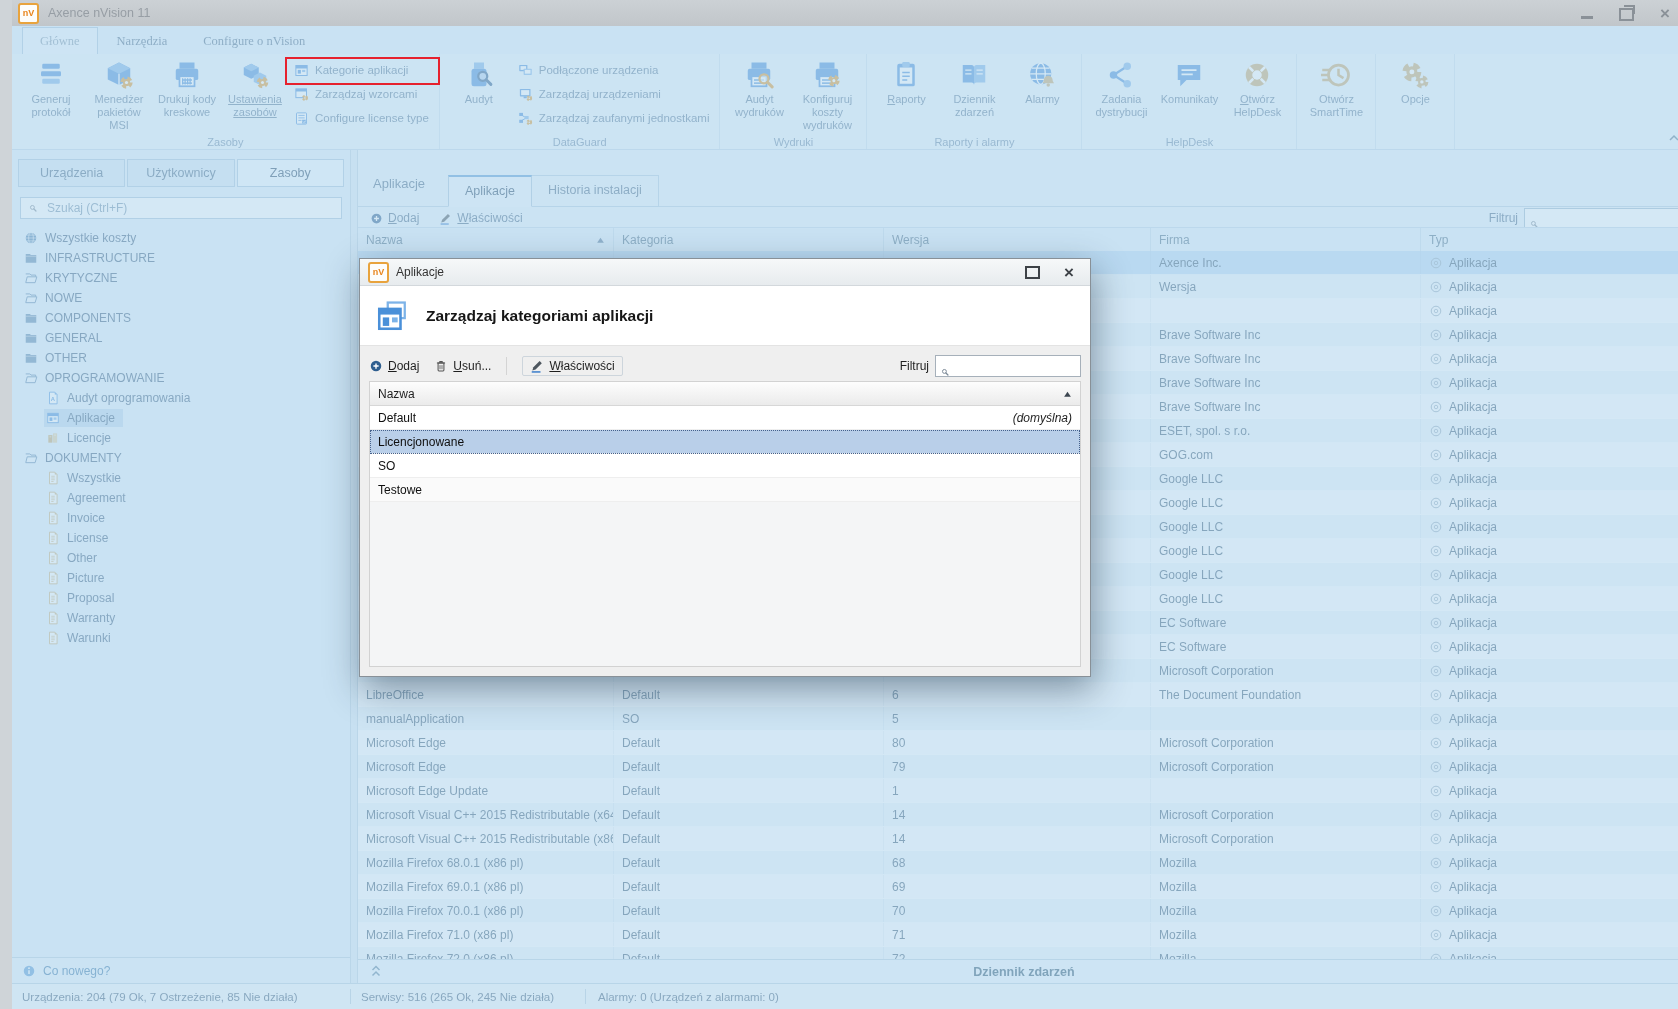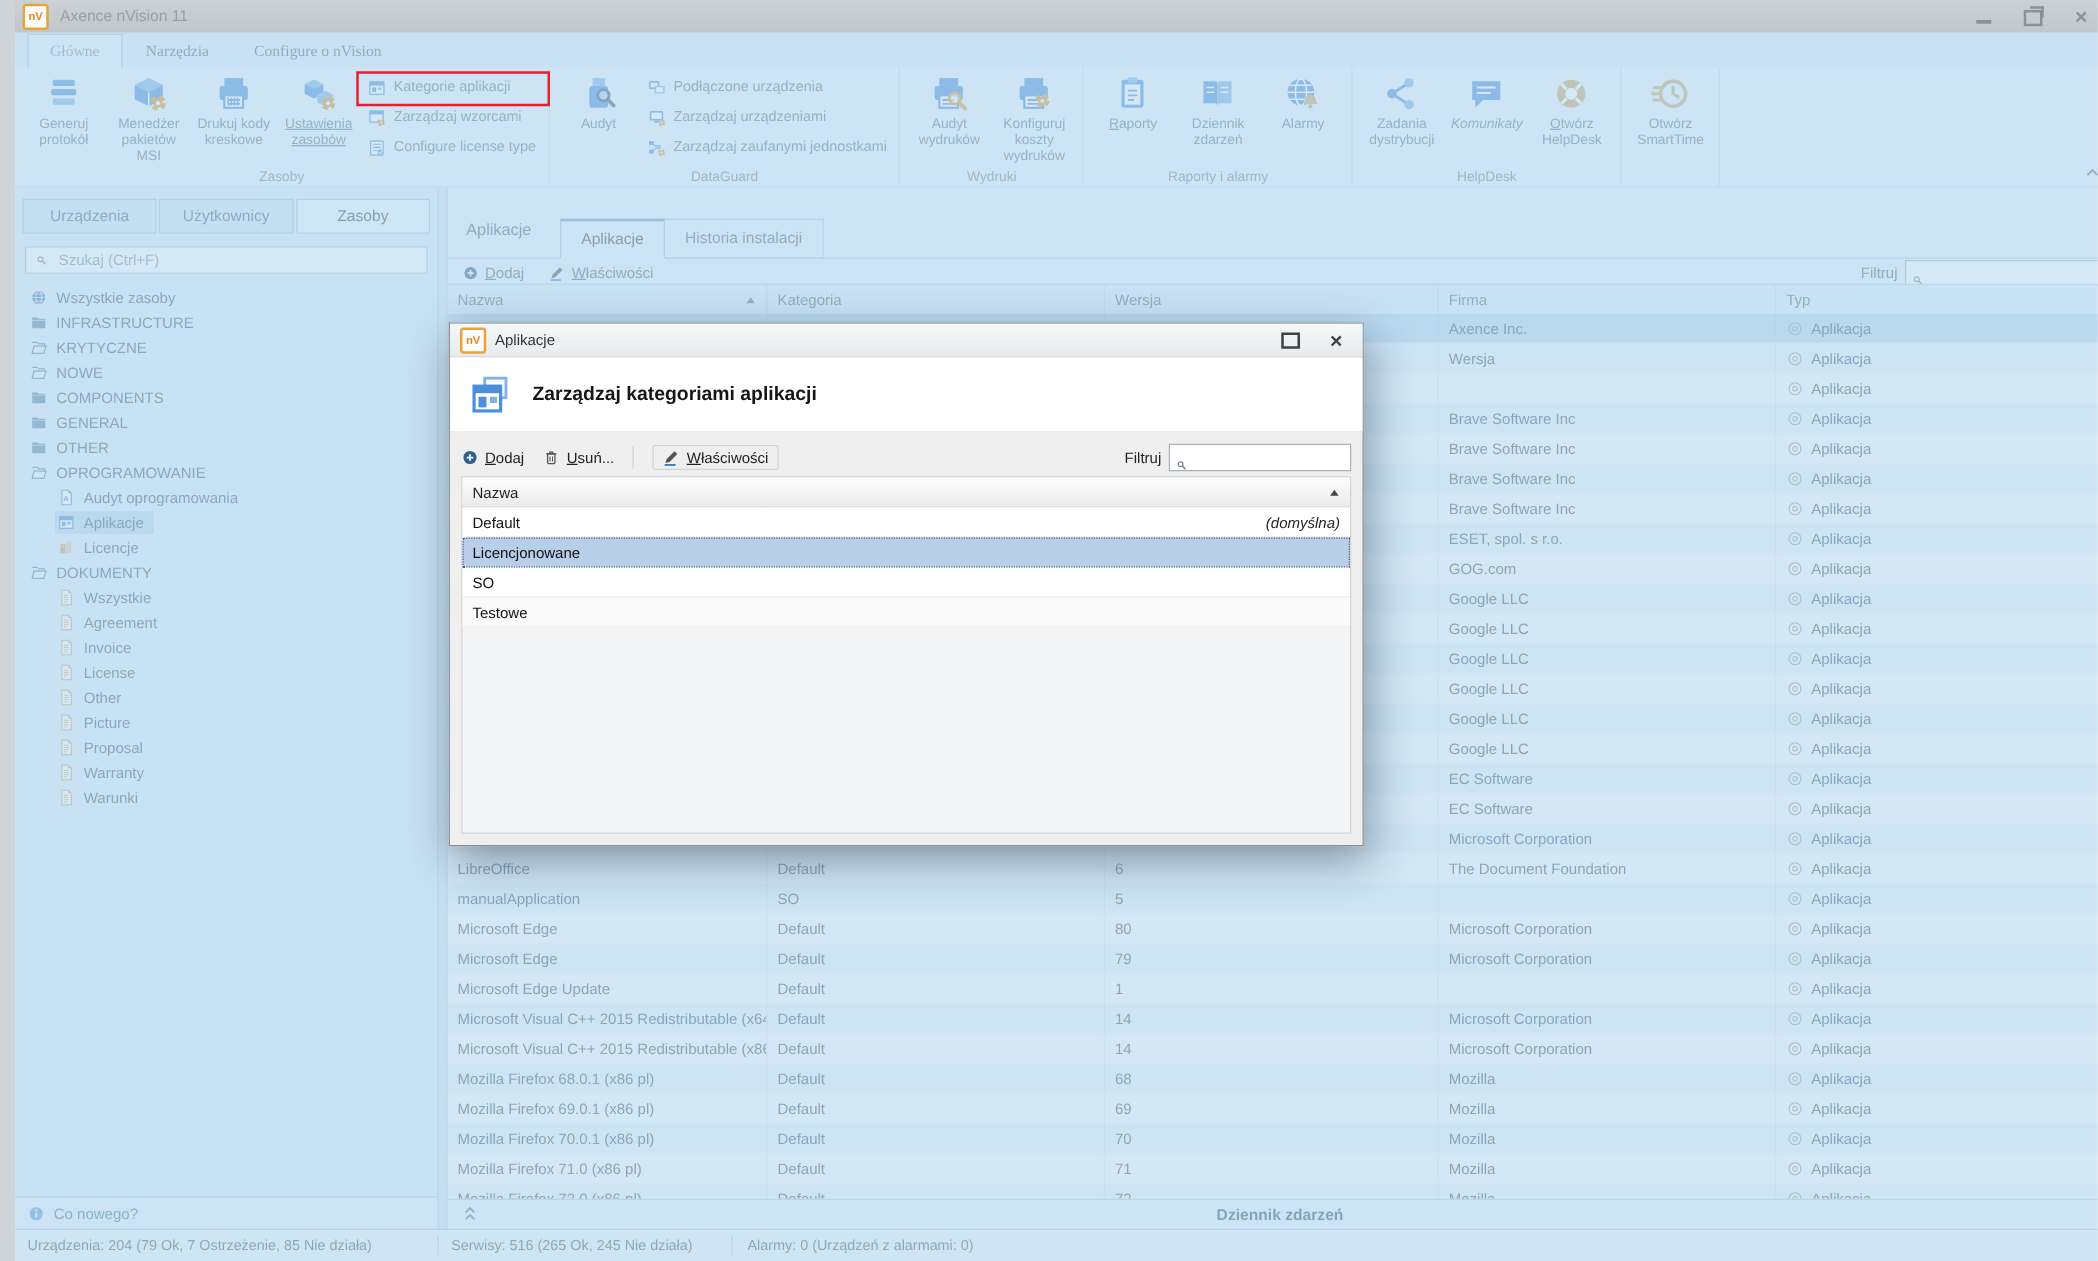--- a/index.html
+++ b/index.html
@@ -367,21 +367,21 @@
           </span>
           <span style="width: 62px;">Zadania dystrybucji</span>
         </div>
         <div class="rbig">
           <span>
             <svg width="30" height="30" viewBox="0 0 24 24" style="display:block">
               <path d="M3 4h18v12H10l-5 5v-5H3z" fill="#4a90d9"></path>
               <path d="M6 8h12M6 11.5h9" stroke="#fff" stroke-width="1.4"></path>
             </svg>
           </span>
-          <span style="width: 62px; font-style: italic;">Komunikaty</span>
+          <span style="width: 62px;">Komunikaty</span>
         </div>
         <div class="rbig">
           <span>
             <svg width="30" height="30" viewBox="0 0 24 24" style="display:block">
               <circle cx="12" cy="12" r="9" fill="#c9a96e"></circle>
               <circle cx="12" cy="12" r="3.8" fill="#fff"></circle>
               <path d="M5.6 5.6l3.4 3.4M18.4 5.6L15 9M5.6 18.4L9 15M18.4 18.4L15 15" stroke="#fff" stroke-width="2"></path>
             </svg>
           </span>
           <span style="width: 62px;"><u>O</u>twórz HelpDesk</span>
@@ -391,20 +391,36 @@
       <div class="rgroup">
         <div class="rbig">
           <span>
             <svg width="30" height="30" viewBox="0 0 24 24" style="display:block">
               <circle cx="14" cy="12" r="8" fill="none" stroke="#c9a96e" stroke-width="2.2"></circle>
               <path d="M14 7v5l4 2.5" stroke="#c9a96e" stroke-width="2" fill="none"></path>
               <path d="M1 8h7M0 12h6M1 16h7" stroke="#c9a96e" stroke-width="2"></path>
             </svg>
           </span>
           <span style="width: 62px;">Otwórz SmartTime</span>
+        </div>
+        <div class="rglabel"></div>
+      </div>
+      <div class="rgroup">
+        <div class="rbig">
+          <span>
+            <svg width="30" height="30" viewBox="0 0 24 24" style="display:block">
+              <circle cx="9.5" cy="9.5" r="5.2" fill="none" stroke="#c9a96e" stroke-width="4.680000000000001" stroke-dasharray="4.680000000000001 3.6399999999999997"></circle>
+              <circle cx="9.5" cy="9.5" r="4.42" fill="#c9a96e"></circle>
+              <circle cx="9.5" cy="9.5" r="1.9760000000000002" fill="#fff"></circle>
+              <circle cx="17.5" cy="17.5" r="3.6" fill="none" stroke="#c9a96e" stroke-width="3.24" stroke-dasharray="3.24 2.52"></circle>
+              <circle cx="17.5" cy="17.5" r="3.06" fill="#c9a96e"></circle>
+              <circle cx="17.5" cy="17.5" r="1.368" fill="#fff"></circle>
+            </svg>
+          </span>
+          <span style="width: 62px;">Opcje</span>
         </div>
         <div class="rglabel"></div>
       </div>
       <span class="ribbon-collapse">
       <svg width="12" height="9" viewBox="0 0 24 18">
           <path d="M4 14l8-8 8 8" stroke="#55788f" stroke-width="3" fill="none"></path>
         </svg>
     </span>
   </div>
 
@@ -428,21 +444,21 @@
       <ul class="tree" id="tree">
           <li>
             <span class="pill">
               <span>
                 <svg width="14" height="14" viewBox="0 0 24 24" style="display:block">
                   <circle cx="12" cy="12" r="9" fill="#4a7fae"></circle>
                   <ellipse cx="12" cy="12" rx="4" ry="9" fill="none" stroke="#fff"></ellipse>
                   <path d="M3 12h18M4.5 7h15M4.5 17h15" stroke="#fff"></path>
                 </svg>
               </span>
-              <span>Wszystkie zasoby</span>
+              <span>Wszystkie koszty</span>
             </span>
           </li>
           <li>
             <span class="pill">
               <span>
                 <svg width="14" height="14" viewBox="0 0 24 24" style="display:block">
                   <path d="M3 5h7l2 2h9v13H3z" fill="#5d87ad"></path>
                   <path d="M3 9h18" stroke="#fff" stroke-width=".8"></path>
                 </svg>
               </span>

